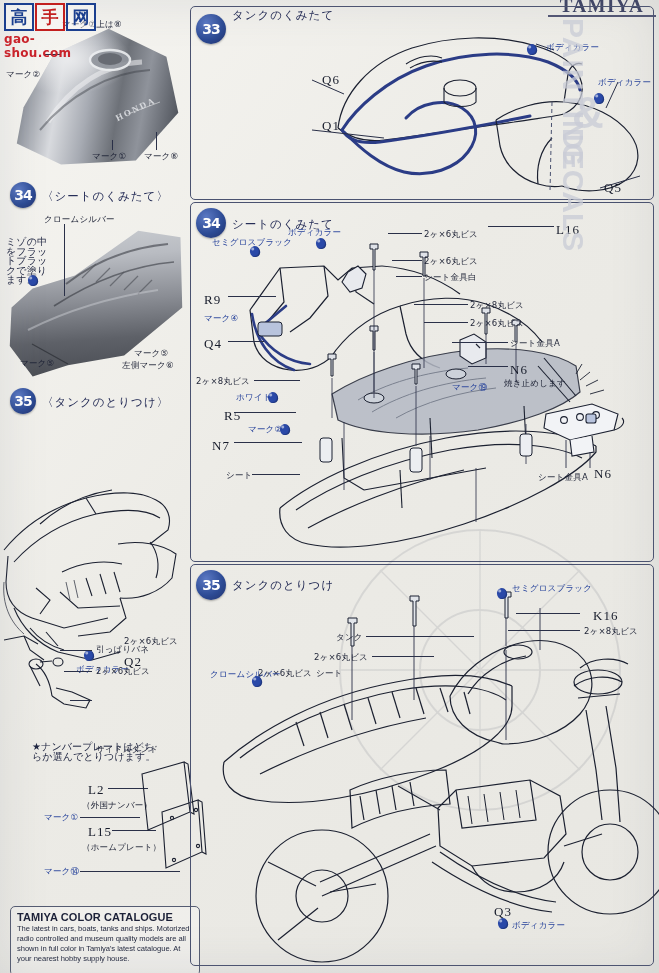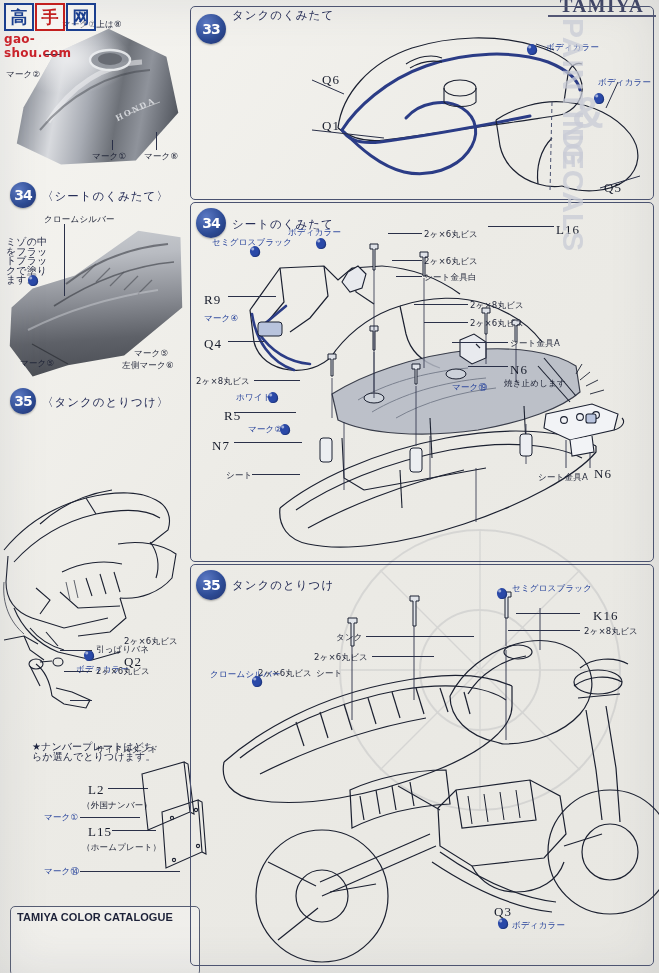--- a/index.html
+++ b/index.html
@@ -254,20 +254,21 @@
         <circle cx="44" cy="62" r="1.6"></circle>
           <circle cx="68" cy="54" r="1.6"></circle>
         <circle cx="46" cy="104" r="1.6"></circle>
           <circle cx="70" cy="90" r="1.6"></circle>
       </g>
     </svg>
   </div>
 
   <div class="cat-box" style="left:10px;top:906px;width:176px;height:60px;padding:4px 6px;">
     <div class="cat-title">TAMIYA COLOR CATALOGUE</div>
+    <div class="cat-body" style="margin-top:1px;">The latest in cars, boats, tanks and ships. Motorized, radio controlled and museum quality models are all shown in full color in Tamiya's latest catalogue. At your nearest hobby supply house.</div>
   </div>
 
   <div class="divider" style="left:190px;top:6px;width:1px;height:960px;opacity:.0;"></div>
 
   <div class="frame" style="left:190px;top:6px;width:462px;height:192px;"></div>
   <div class="badge" style="left:196px;top:14px;">33</div>
   <div class="step-title jp" style="left:232px;top:8px;">タンクのくみたて</div>
 
   <div class="art" style="position:absolute;left:300px;top:16px;width:352px;height:182px;">
     <svg width="352" height="182">

